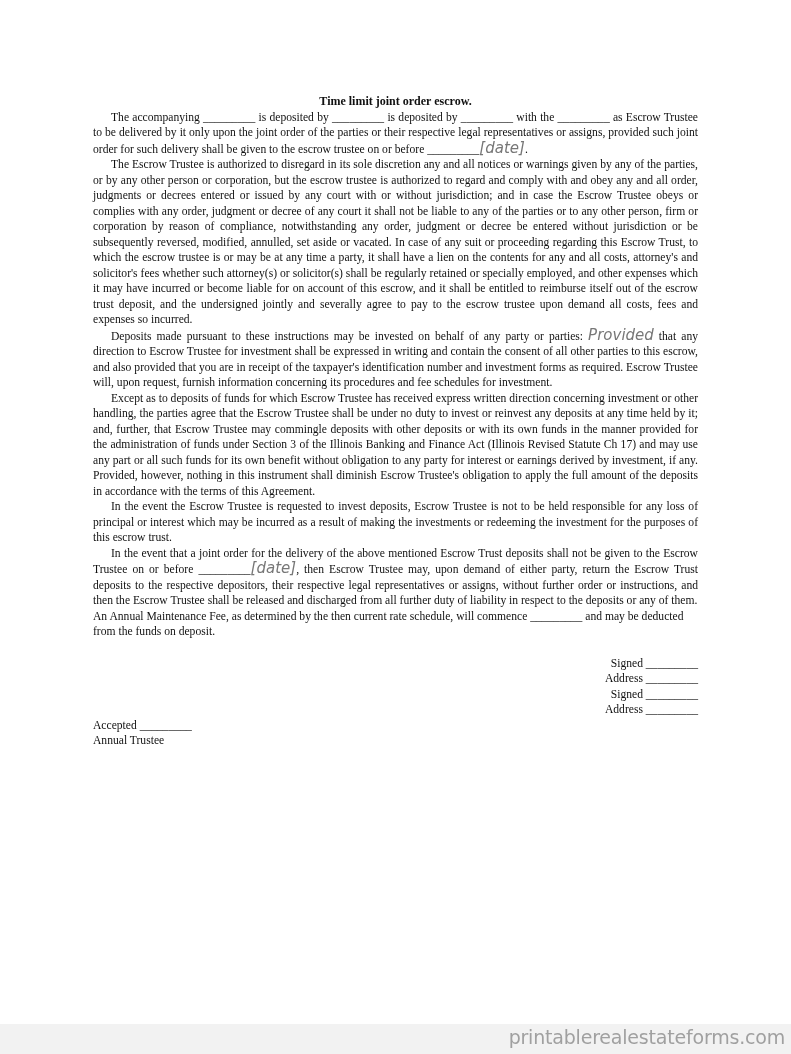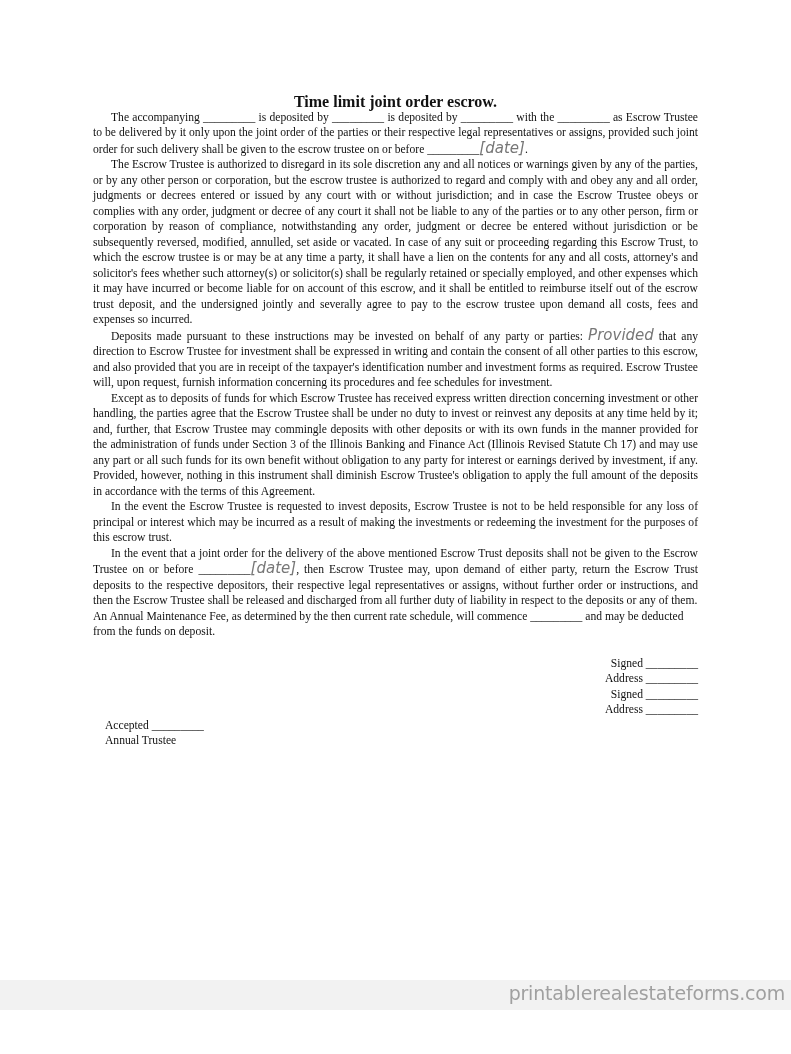--- a/index.html
+++ b/index.html
@@ -19,21 +19,21 @@
       position: absolute;
       left: 93px;
       top: 94px;
       width: 605px;
       font-size: 11.6px;
       line-height: 15.5px;
     }
     .title {
       text-align: center;
       font-weight: bold;
-      font-size: 16px;
+      font-size: 12px;
       margin: 0;
     }
     .para {
       margin: 0;
       text-indent: 18px;
       text-align: justify;
     }
     .para.noindent {
       text-indent: 0;
     }
@@ -49,30 +49,29 @@
     .sig-block {
       margin-top: 16px;
       text-align: right;
     }
     .sig-line {
       margin: 0;
       line-height: 15.5px;
     }
     .accept-block {
       margin-top: 0;
-      margin-left: 12px;
     }
     .accept-line {
       margin: 0;
       line-height: 15.5px;
     }
     .footer {
       position: absolute;
       left: 0;
-      top: 980px;
+      top: 1024px;
       width: 791px;
       height: 30px;
       background: #f2f2f2;
     }
     .footer-brand {
       position: absolute;
       right: 6px;
       top: 2px;
       font-family: "DejaVu Sans", "Liberation Sans", sans-serif;
       font-size: 19px;

